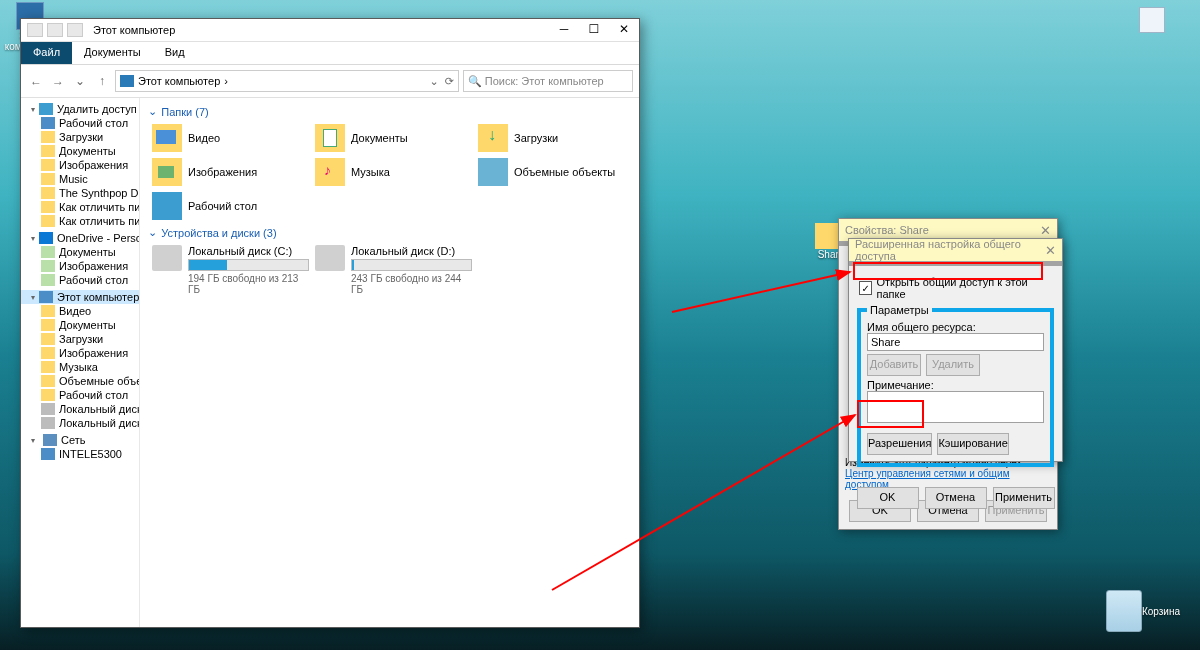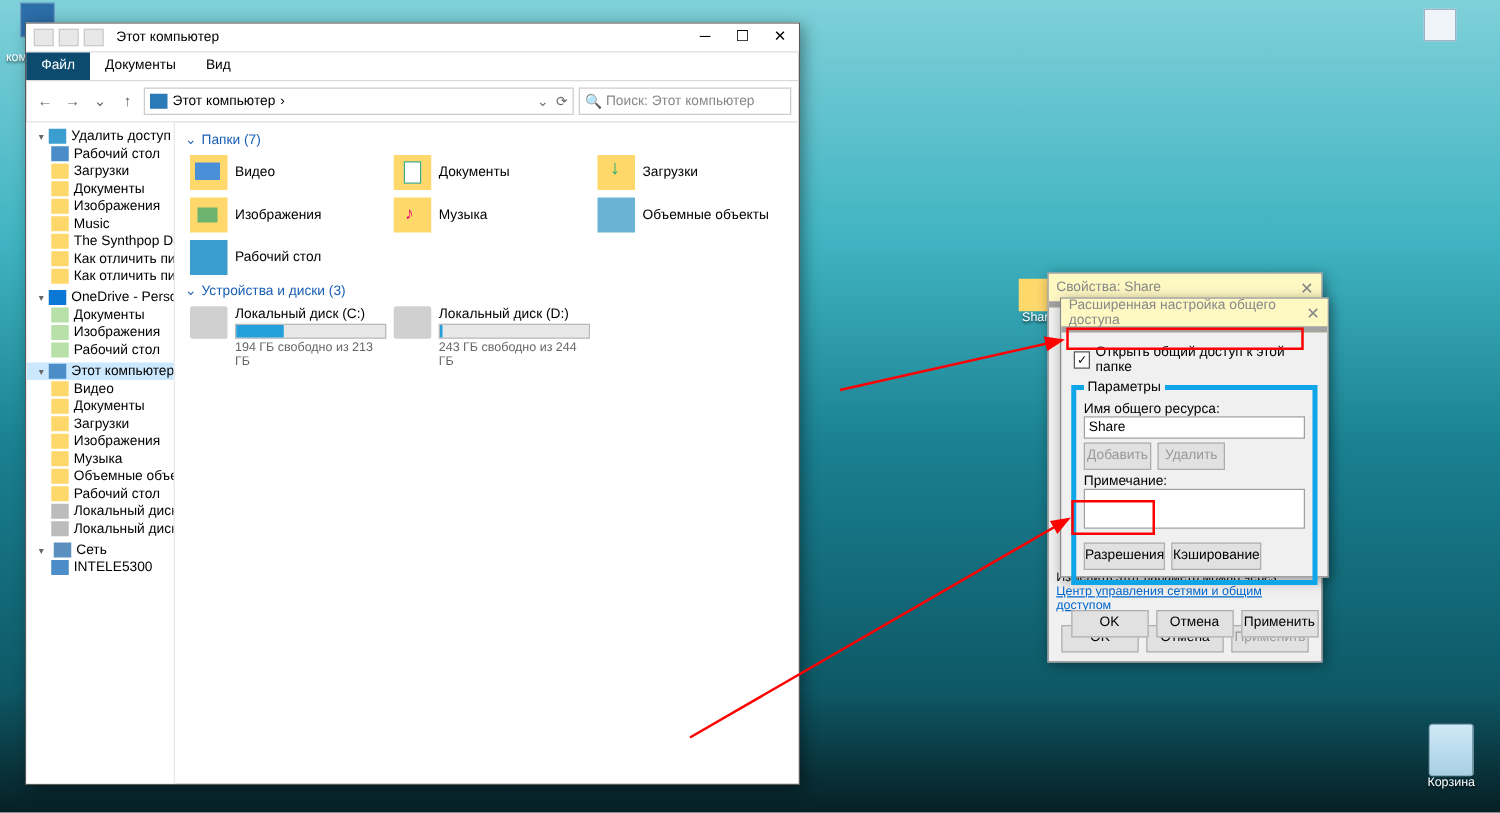--- a/index.html
+++ b/index.html
@@ -1,21 +1,21 @@
 <!DOCTYPE html>
 <html><head>
 <meta charset="utf-8">
 <style>
   html,body{margin:0;padding:0;width:1200px;height:650px;overflow:hidden;font-family:"Segoe UI",Tahoma,sans-serif;font-size:11px;color:#000;}
   body{background:linear-gradient(180deg,#7fd0d9 0%,#3fb3c1 30%,#1a8091 55%,#0e5866 85%,#071f24 100%);position:relative}
   
   .desk-col{position:absolute;left:2px;display:flex;flex-direction:column;gap:15px}
   .desk-item{width:56px;display:flex;flex-direction:column;align-items:center;color:#fff;text-shadow:0 1px 2px rgba(0,0,0,.6);font-size:10px;text-align:center}
   .desk-ico{width:26px;height:26px;background:#2b6ea8;border:1px solid rgba(255,255,255,.3)}
-  .recycle{position:absolute;right:20px;bottom:18px;display:flex;flex-direction:column;align-items:center;color:#fff;font-size:10px;text-shadow:0 1px 2px rgba(0,0,0,.6)}
+  .recycle{position:absolute;right:20px;bottom:18px;display:flex;flex-direction:row;align-items:center;color:#fff;font-size:10px;text-shadow:0 1px 2px rgba(0,0,0,.6)}
   .recycle .ico{width:34px;height:40px;background:linear-gradient(#cfe8f5,#a8d0e6);border-radius:3px;border:1px solid #8ab}
   .gadget{position:absolute;right:35px;top:7px;width:24px;height:24px;background:#eef4fa;border:1px solid #a0b4c8}
   
   .win{position:absolute;left:20px;top:18px;width:618px;height:608px;background:#fff;border:1px solid #5a5a5a;box-shadow:3px 3px 12px rgba(0,0,0,.4);display:flex;flex-direction:column}
   .titlebar{height:22px;background:#fff;border-bottom:1px solid #e0e0e0;display:flex;align-items:center;font-size:11px}
   .titlebar .qat{display:flex;gap:4px;padding:0 6px}
   .titlebar .qat span{width:14px;height:12px;background:#e8e8e8;border:1px solid #ccc}
   .titlebar .ttl{flex:1;padding-left:4px}
   .titlebar .ctrls{display:flex}
   .titlebar .ctrls div{width:30px;height:22px;text-align:center;line-height:20px;font-size:12px}

